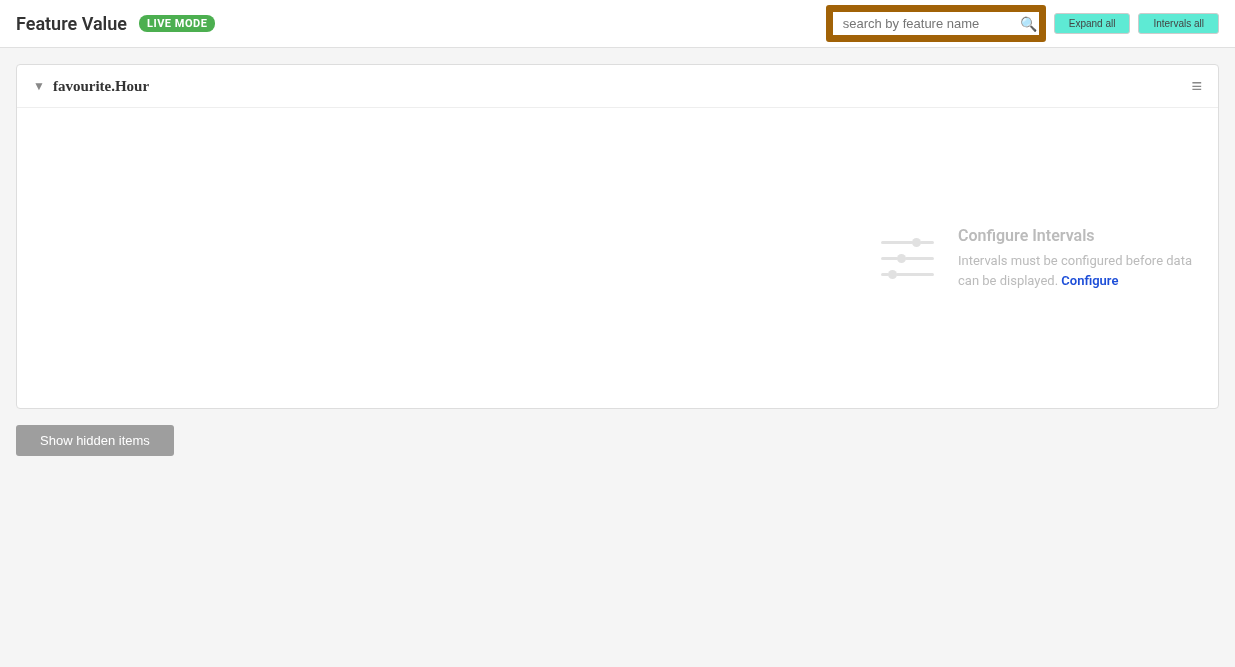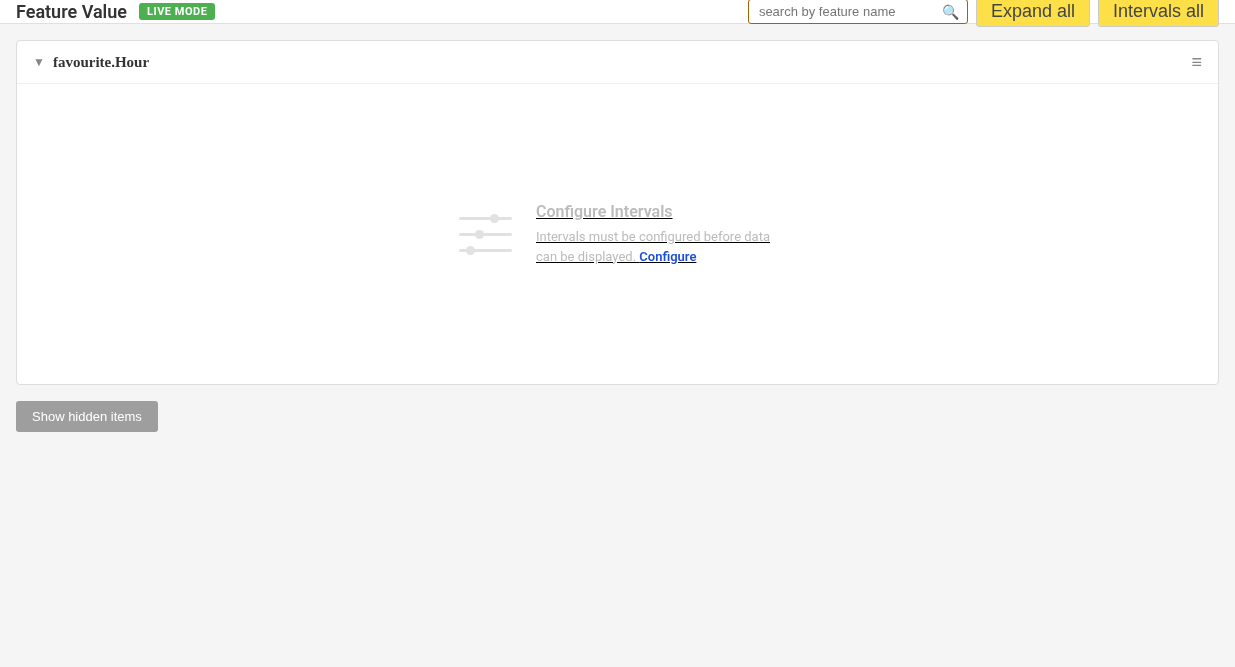--- a/index.html
+++ b/index.html
@@ -15,80 +15,80 @@
       min-height: 667px;
     }
 
     .header-bar {
       display: flex;
       align-items: center;
       justify-content: space-between;
       padding: 6px 16px;
       background: #ffffff;
       border-bottom: 1px solid #e0e0e0;
-      height: 24px;
+      height: 48px;
     }
 
     .header-left {
       display: flex;
       align-items: center;
       gap: 12px;
     }
 
     .header-title {
       font-size: 18px;
       font-weight: 600;
       color: #333;
     }
 
     .live-mode-badge {
       background: #4caf50;
       color: white;
       font-size: 11px;
       font-weight: 700;
       padding: 2px 8px;
-      border-radius: 3px;
+      border-radius: 8px;
       letter-spacing: 0.5px;
     }
 
     .header-right {
       display: flex;
       align-items: center;
       gap: 8px;
     }
 
     .search-container {
       position: relative;
       display: flex;
       align-items: center;
     }
 
     .search-input {
-      border: 1px solid #a16207;
+      border: 7px solid #a16207;
       border-radius: 3px;
       padding: 4px 28px 4px 10px;
       font-size: 13px;
       color: #666;
       width: 220px;
       outline: none;
     }
 
     .search-icon {
       position: absolute;
       right: 8px;
       color: #999;
       font-size: 14px;
     }
 
     .btn {
       padding: 4px 14px;
-      font-size: 18px;
+      font-size: 10px;
       border: 1px solid #ccc;
       border-radius: 3px;
-      background: #fde047;
+      background: #5eead4;
       color: #444;
       cursor: pointer;
     }
 
     .main-content {
       padding: 16px;
     }
 
     .feature-card {
       background: #ffffff;
@@ -129,22 +129,21 @@
       font-size: 18px;
       cursor: pointer;
       line-height: 1;
     }
 
     .feature-card-body {
       padding: 40px 20px;
       min-height: 300px;
       display: flex;
       align-items: center;
-      justify-content: center;
-      text-decoration: underline;
+      justify-content: flex-end;
     }
 
     .configure-placeholder {
       display: flex;
       align-items: center;
       gap: 24px;
     }
 
     .configure-text {
       max-width: 240px;
@@ -163,21 +162,21 @@
       line-height: 1.5;
     }
 
     .configure-link {
       color: #1d4ed8;
       text-decoration: none;
       font-weight: 600;
     }
 
     .show-hidden-btn {
-      padding: 8px 16px;
+      padding: 8px 24px;
       font-size: 13px;
       background: #9e9e9e;
       color: white;
       border: none;
       border-radius: 3px;
       cursor: pointer;
     }
   </style>
 </head>
 <body>

